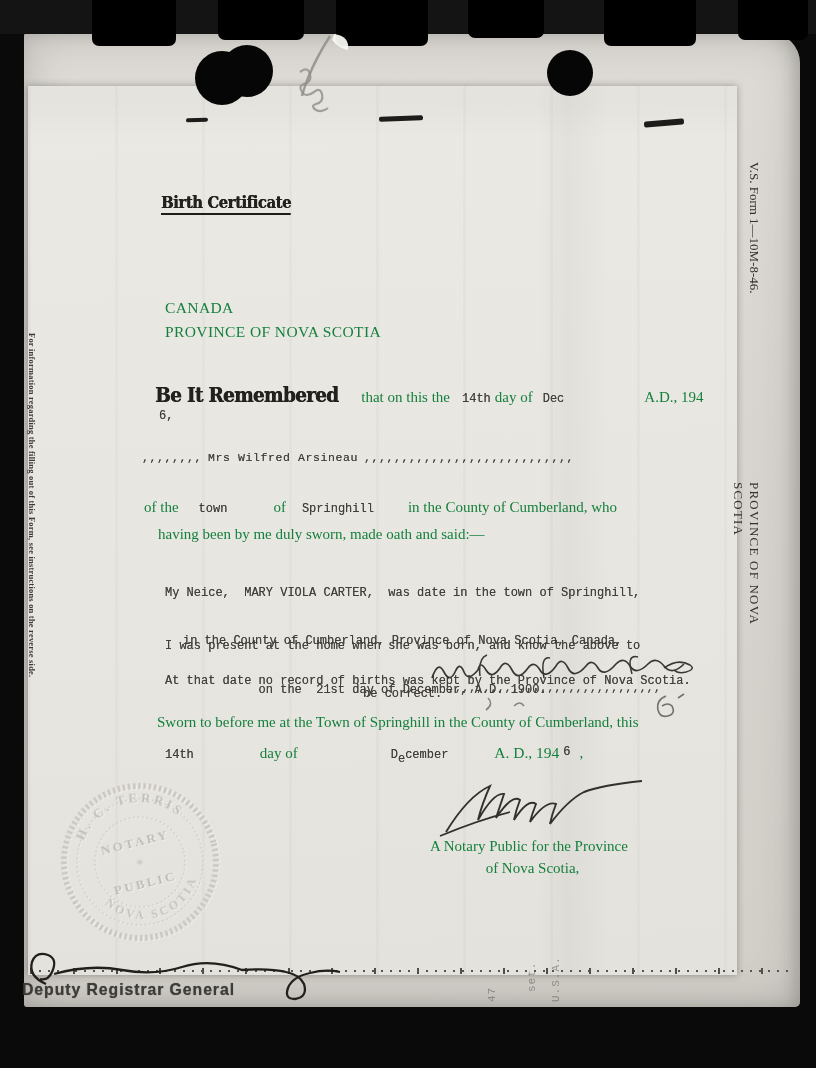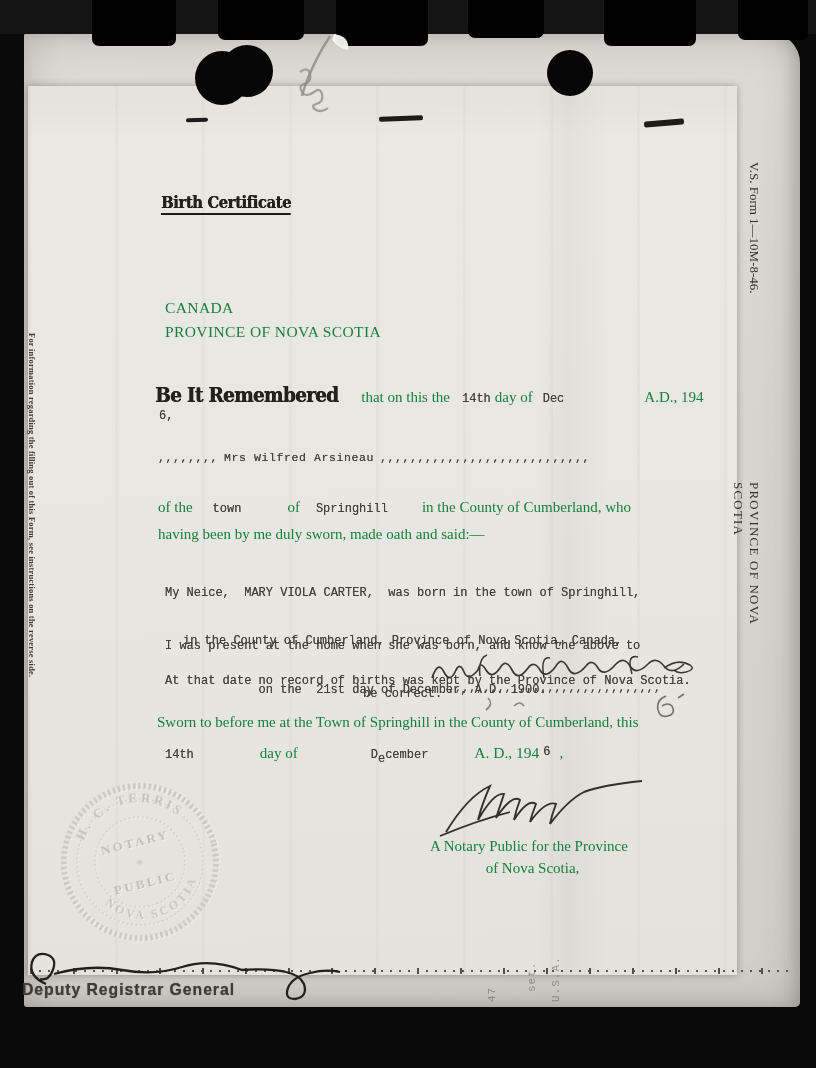--- a/index.html
+++ b/index.html
@@ -78,34 +78,34 @@
     <span class="bl" style="font-size:21px;letter-spacing:-.8px;display:inline-block;transform:scaleX(.88);transform-origin:left;text-shadow:.6px 0 0 #23211e">Be It Remembered</span>
     <span class="serif" style="font-size:15px;margin-left:-6px">that on this the</span>
     <span class="typed" style="font-size:12px;margin-left:8px">14th</span>
     <span class="serif" style="font-size:15px;margin-left:0px">day of</span>
     <span class="typed" style="font-size:12px;margin-left:6px">Dec</span>
     <span class="serif" style="font-size:15px;margin-left:76px">A.D., 194</span>
     <span class="typed" style="font-size:12px;margin-left:4px;vertical-align:2px">6,</span>
   </div>
 
 
-  <div class="abs content typed pre" style="left:158px;top:451px;font-size:11.5px;letter-spacing:.6px"><span>,,,,,,,,</span><span style="margin:0 6px">Mrs Wilfred Arsineau</span><span>,,,,,,,,,,,,,,,,,,,,,,,,,,,,</span></div>
+  <div class="abs content typed pre" style="left:142px;top:451px;font-size:11.5px;letter-spacing:.6px"><span>,,,,,,,,</span><span style="margin:0 6px">Mrs Wilfred Arsineau</span><span>,,,,,,,,,,,,,,,,,,,,,,,,,,,,</span></div>
 
-  <div class="abs content" style="left:158px;top:498px;width:560px">
+  <div class="abs content" style="left:144px;top:498px;width:560px">
     <span class="serif" style="font-size:15px">of the</span>
     <span class="typed" style="font-size:12px;margin-left:16px">town</span>
     <span class="serif" style="font-size:15px;margin-left:42px">of</span>
     <span class="typed" style="font-size:12px;margin-left:12px">Springhill</span>
     <span class="serif" style="font-size:15px;margin-left:30px">in the County of Cumberland, who</span>
   </div>
 
   <div class="abs content serif" style="left:158px;top:526px;font-size:15px">having been by me duly sworn, made oath and said:—</div>
 
   <div class="abs content typed pre" style="left:165px;top:552px;font-size:12px;line-height:16.3px">
-    <div>My Neice,  MARY VIOLA CARTER,  was born in the town of Springhill,</div>
+    <div>My Neice,  MARY VIOLA CARTER,  was date in the town of Springhill,</div>
     <div>in the County of Cumberland, Province of Nova Scotia, Canada,</div>
     <div>on the  21st day of December, A.D. 1900.</div>
   </div>
   <div class="abs content typed pre" style="left:165px;top:605px;font-size:12px;line-height:16.3px">
     <div>I was present at the home when she was born, and know the above to</div>
     <div>be correct.</div>
   </div>
   <div class="abs content typed pre" style="left:165px;top:646px;font-size:12px">
     <div>At that date no record of births was kept by the Province of Nova Scotia.</div>
   </div>
@@ -119,21 +119,21 @@
 
   <svg class="abs content" style="left:470px;top:692px" width="220" height="30" viewBox="0 0 220 30">
     <path d="M18,6 Q24,12 16,18 M44,14 Q50,8 54,14" fill="none" stroke="#4a4843" stroke-width="1.6" opacity=".6"></path>
     <path d="M196,4 Q186,8 188,18 Q190,26 198,24 Q206,22 202,14 Q198,10 192,14 M208,6 L214,2" fill="none" stroke="#434039" stroke-width="1.6" opacity=".7"></path>
   </svg>
 
   <div class="abs content serif" style="left:157px;top:714px;font-size:15px">Sworn to before me at the Town of Springhill in the County of Cumberland, this</div>
   <div class="abs content" style="left:165px;top:744px;width:560px">
     <span class="typed" style="font-size:12px">14th</span>
     <span class="serif" style="font-size:15px;margin-left:62px">day of</span>
-    <span class="typed" style="font-size:12px;margin-left:69px"><span>D</span><span style="vertical-align:-4px">e</span><span>cember</span></span>
+    <span class="typed" style="font-size:12px;margin-left:89px"><span>D</span><span style="vertical-align:-4px">e</span><span>cember</span></span>
     <span class="serif" style="font-size:15.5px;margin-left:42px">A. D., 194</span>
     <span class="typed" style="font-size:12px;vertical-align:3px">6</span>
     <span class="serif" style="font-size:15px;margin-left:5px">,</span>
   </div>
 
   <svg class="abs content" style="left:438px;top:778px" width="210" height="62" viewBox="0 0 210 62">
     <path d="M8,54 Q30,18 52,8 Q44,26 40,42 Q56,14 66,16 Q62,28 58,40 Q74,16 82,22 Q78,32 76,42 Q90,20 98,26 Q94,36 92,44 Q108,22 118,26 Q114,36 112,46 Q130,22 146,14 Q164,7 204,3" fill="none" stroke="#33312c" stroke-width="1.9"></path>
     <path d="M2,58 Q40,42 72,34" fill="none" stroke="#33312c" stroke-width="1.7"></path>
   </svg>
   <div class="abs content serif" style="left:430px;top:838px;width:205px;text-align:left;font-size:15px">A Notary Public for the Province</div>

